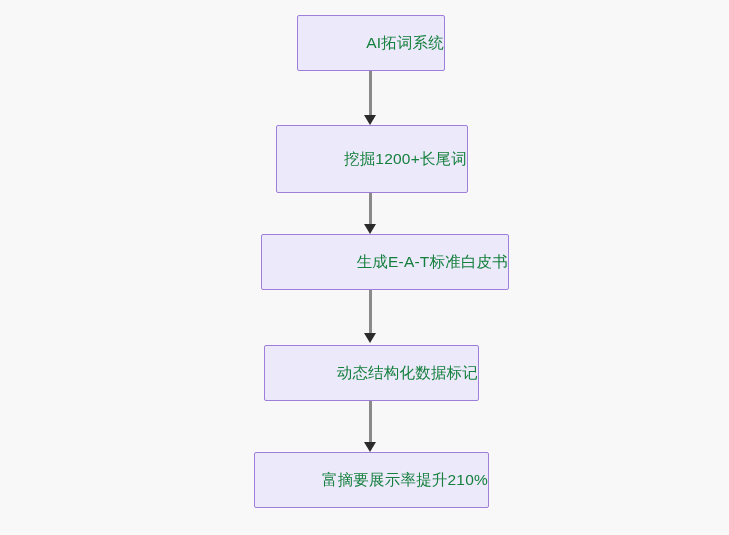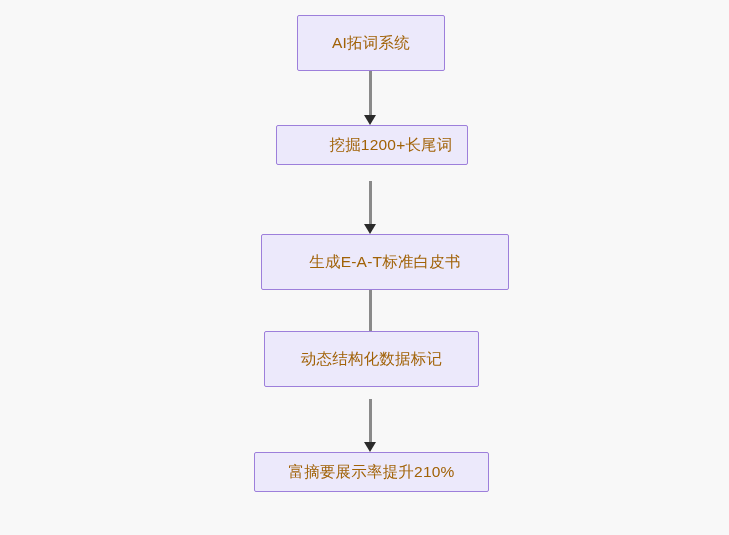--- a/index.html
+++ b/index.html
@@ -20,22 +20,22 @@
     background: #f8f8f8;
   }
   .flow-node {
     position: absolute;
     box-sizing: border-box;
     background: #ece9fb;
     border: 1.6px solid #9d7fdb;
     border-radius: 2px;
     display: flex;
     align-items: center;
-    justify-content: center;
-    color: #a16207;
+    justify-content: flex-end;
+    color: #15803d;
     font-size: 15.5px;
     line-height: 1.2;
     letter-spacing: 0.2px;
     white-space: nowrap;
   }
   .node-label {
     display: block;
   }
   .connector {
     position: absolute;
@@ -65,29 +65,29 @@
   <div class="connector" style="left:369px; top:290px; height:43px;"></div>
   <div class="arrowhead" style="left:364px; top:333px;"></div>
 
   <div class="connector" style="left:369px; top:399px; height:43px;"></div>
   <div class="arrowhead" style="left:364px; top:442px;"></div>
 
   <div class="flow-node" style="left:297px; top:15px; width:148px; height:56px;">
     <span class="node-label">AI拓词系统</span>
   </div>
 
-  <div class="flow-node" style="left:276px; top:125px; width:192px; height:40px;padding-left:38px;">
+  <div class="flow-node" style="left:276px; top:125px; width:192px; height:68px;padding-left:38px;">
     <span class="node-label">挖掘1200+长尾词</span>
   </div>
 
   <div class="flow-node" style="left:261px; top:234px; width:248px; height:56px;">
     <span class="node-label">生成E-A-T标准白皮书</span>
   </div>
 
-  <div class="flow-node" style="left:264px; top:331px; width:215px; height:56px;">
+  <div class="flow-node" style="left:264px; top:345px; width:215px; height:56px;">
     <span class="node-label">动态结构化数据标记</span>
   </div>
 
-  <div class="flow-node" style="left:254px; top:452px; width:235px; height:40px;">
+  <div class="flow-node" style="left:254px; top:452px; width:235px; height:56px;">
     <span class="node-label">富摘要展示率提升210%</span>
   </div>
 
 </div>
 
 </body></html>

